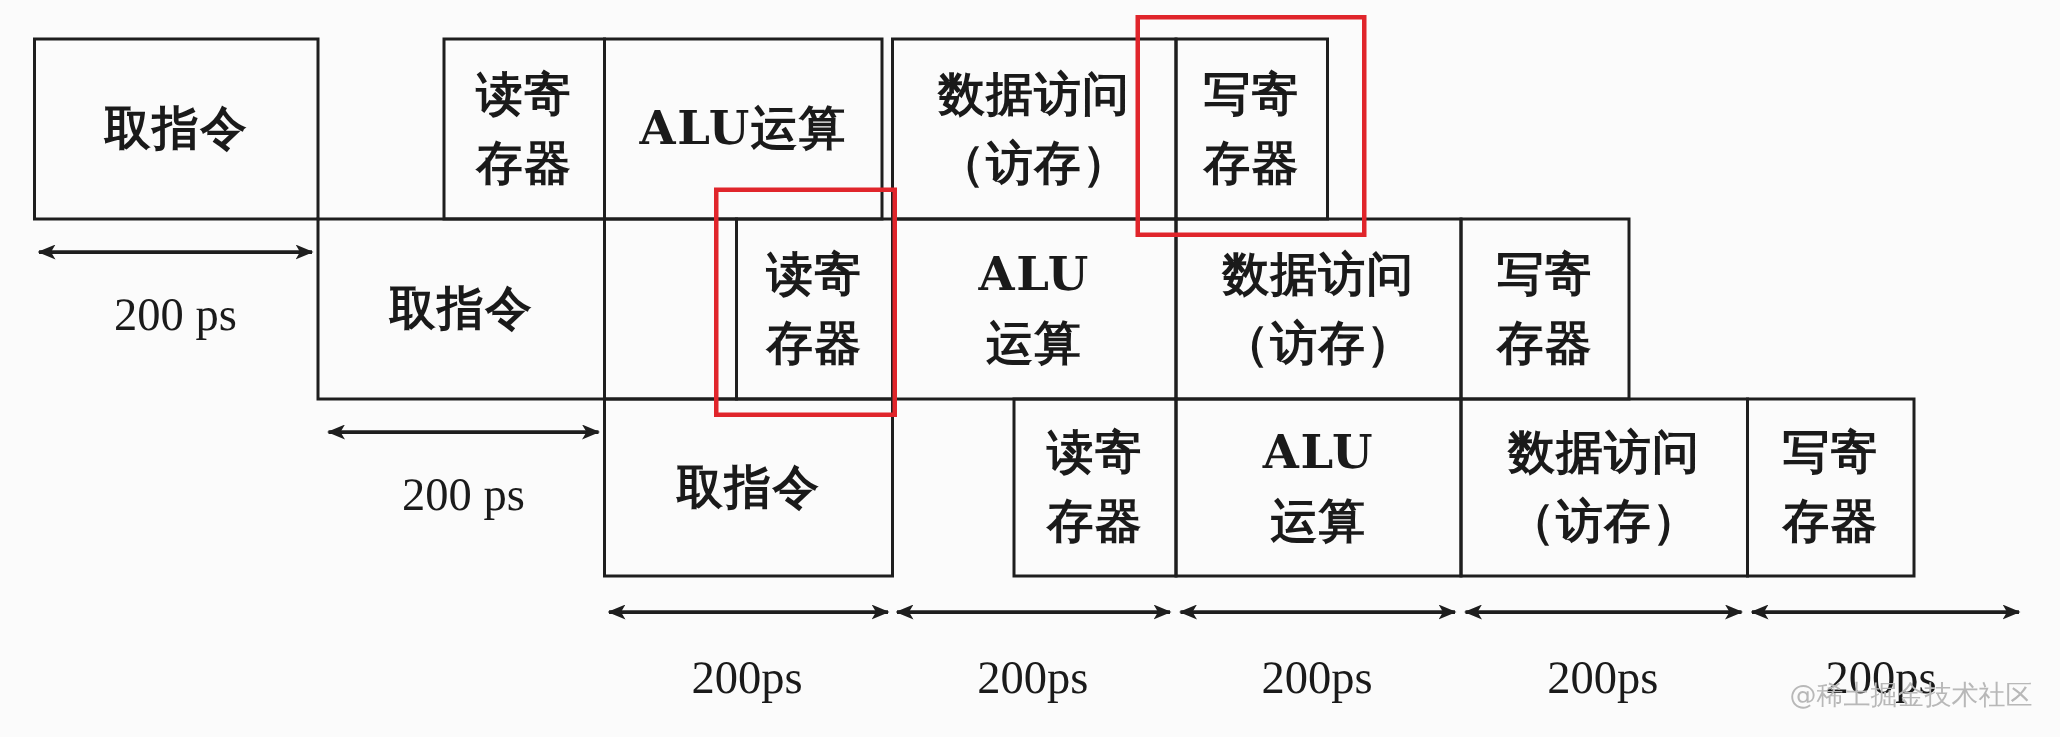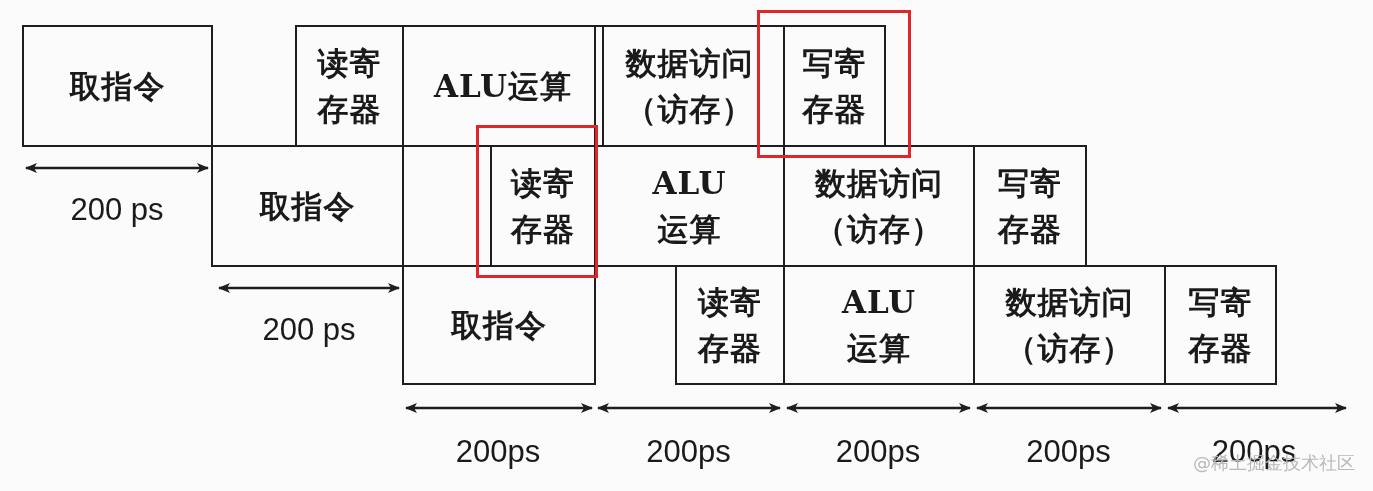--- a/index.html
+++ b/index.html
@@ -8,37 +8,37 @@
     font-family: "DejaVu Serif", "Liberation Serif", serif; color: #1a1a1a;
   }
   .stage { position: absolute; left: 0; top: 0; width: 1373px; height: 491px; border-radius: 15px; }
   .box {
     position: absolute; box-sizing: border-box; border: 2px solid #1e1e1e; background: transparent;
     display: flex; flex-direction: column; align-items: center; justify-content: center;
     text-align: center; font-size: 31px; line-height: 46px; font-weight: 600; letter-spacing: 1px;
   }
   .box .l { display: block; white-space: nowrap; }
   .hl { position: absolute; box-sizing: border-box; border: 3px solid #e0252b; }
-  .lbl { position: absolute; font-family: Liberation Sans, sans-serif; font-size: 31px; white-space: nowrap; text-align: center; }
+  .lbl { position: absolute; font-family: Liberation Serif, serif; font-size: 31px; white-space: nowrap; text-align: center; }
   svg.arrows { position: absolute; left: 0; top: 0; }
   .wm { position: absolute; font-family: "DejaVu Sans", sans-serif; font-size: 18px; color: #b8b8b8; right: 18px; bottom: 16px; margin-top: 16px; }
 </style>
 </head>
 <body>
 
 <div class="stage">
 
   <div class="box" style="left:22px;top:25px;width:191px;height:122px;">
     <span class="l">取指令</span>
   </div>
   <div class="box" style="left:295px;top:25px;width:109px;height:122px;">
     <span class="l">读寄</span>
     <span class="l">存器</span>
   </div>
-  <div class="box" style="left:402px;top:25px;width:202px;height:122px;">
+  <div class="box" style="left:402px;top:25px;width:187px;height:122px;">
     <span class="l">ALU运算</span>
   </div>
   <div class="box" style="left:594px;top:25px;width:191px;height:122px;">
     <span class="l">数据访问</span>
     <span class="l">（访存）</span>
   </div>
   <div class="box" style="left:783px;top:25px;width:103px;height:122px;">
     <span class="l">写寄</span>
     <span class="l">存器</span>
   </div>

